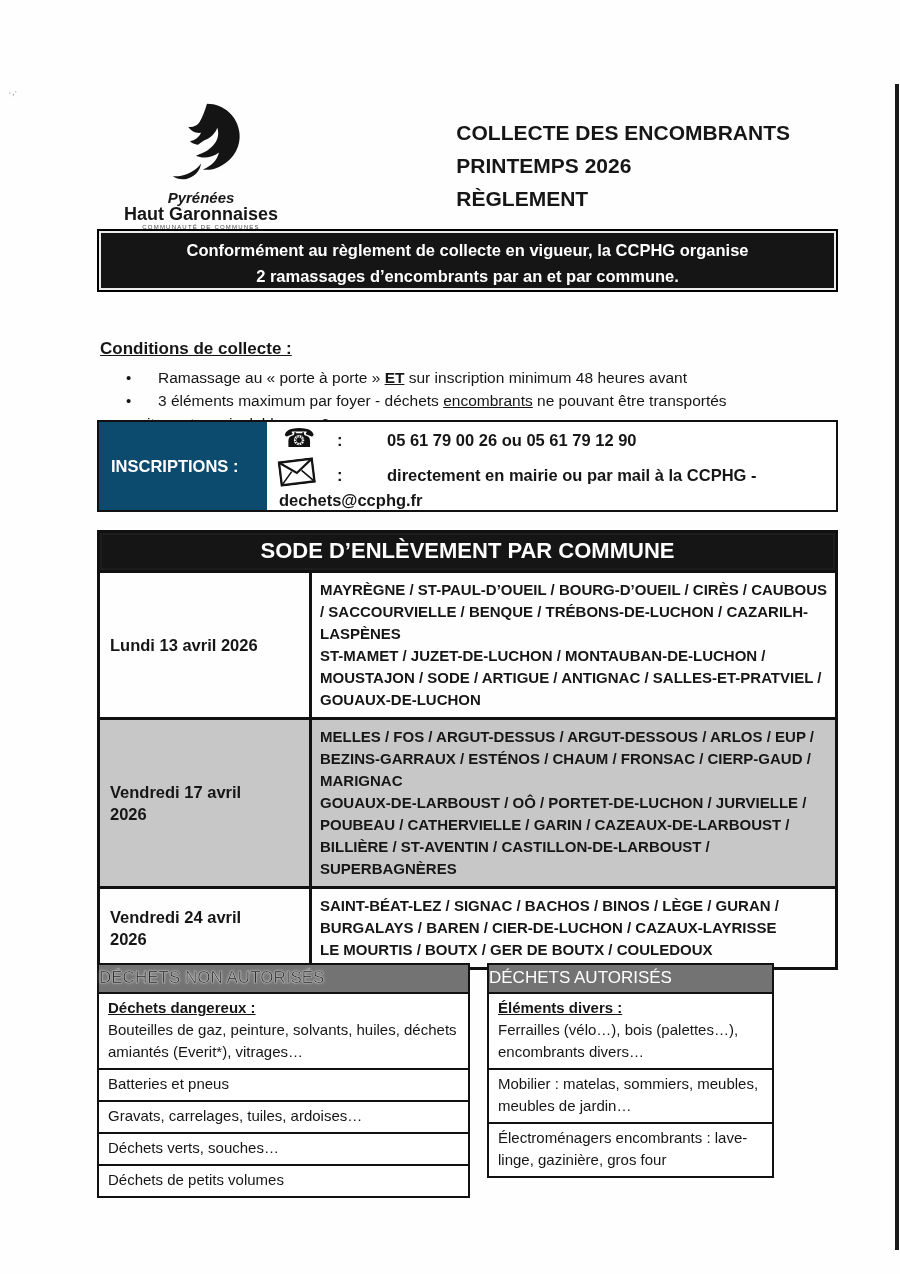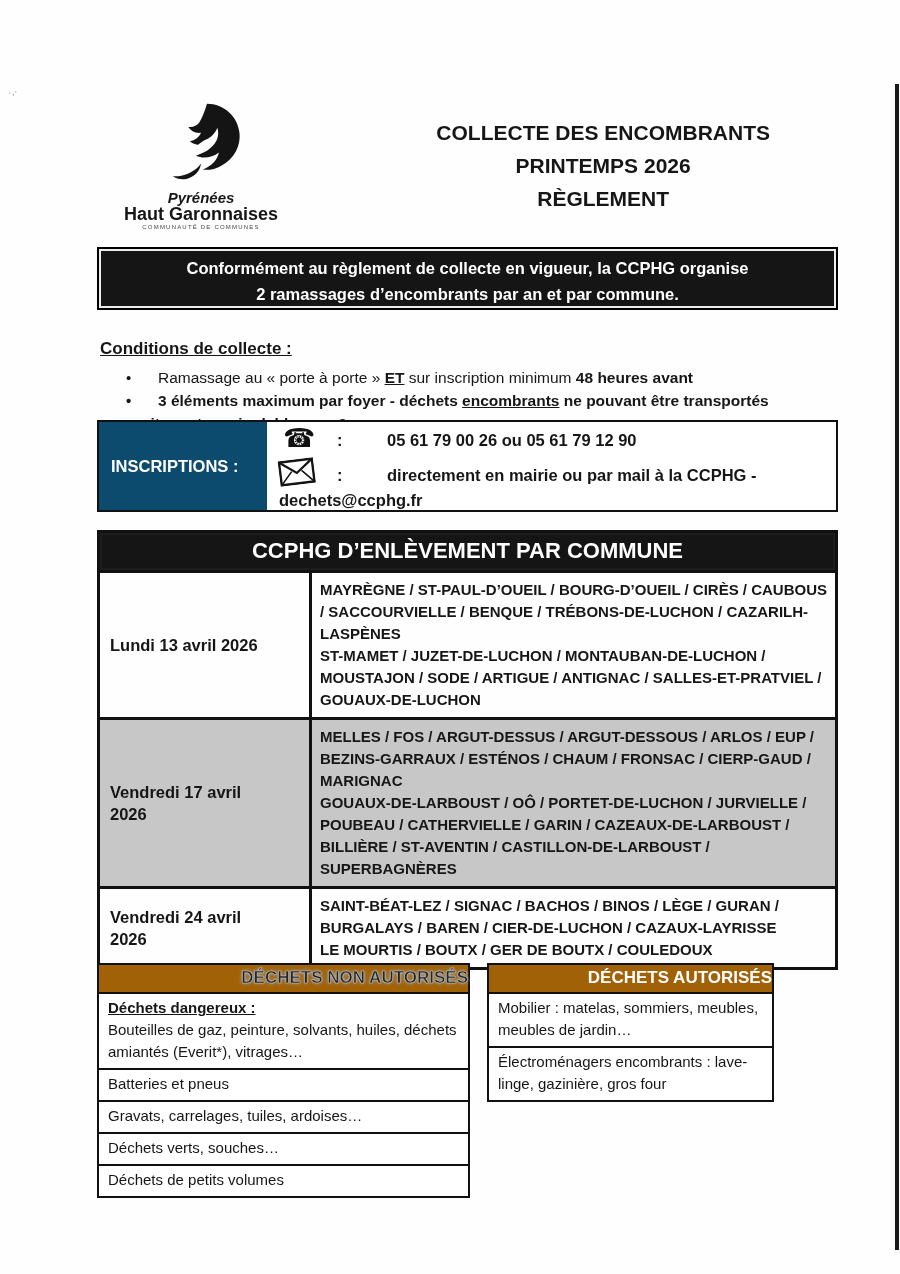--- a/index.html
+++ b/index.html
@@ -2,40 +2,40 @@
 <html><head>
 <meta charset="utf-8">
 <style>
   * { margin:0; padding:0; box-sizing:border-box; }
   html,body { background:#ffffff; }
   .page {
     position:relative; width:900px; height:1274px; margin:0 auto;
     background:#fefefe; color:#161616; overflow:hidden;
     font-family:"Liberation Sans","DejaVu Sans",sans-serif;
   }
-  .b { font-weight:bold; }
+  .b { font-weight:normal; }
   .u { text-decoration:underline; }
   .bu { font-weight:bold; text-decoration:underline; }
 
   
   .scan-corner { position:absolute; left:8px; top:86px; color:#9a9a9a; font-size:10px; transform:rotate(-12deg); }
   .scan-edge { position:absolute; right:1px; top:84px; width:4px; height:1166px; background:#191919; }
 
   
   .doc-header { position:absolute; top:102px; left:97px; width:741px; display:flex; }
   .logo { margin-left:26px; width:156px; text-align:center; }
   .logo svg { width:88px; height:82px; display:block; margin:0 auto; }
   .logo-line1 { font-weight:bold; font-style:italic; font-size:15px; line-height:16px; margin-top:6px; }
   .logo-line2 { font-weight:bold; font-size:18px; line-height:16px; }
   .logo-sub { font-size:6px; letter-spacing:1.2px; color:#444; margin-top:2px; }
-  .doc-title { margin-left:auto; margin-right:68px; text-align:center; font-weight:bold; font-size:21px; line-height:33px; padding-top:14px; }
+  .doc-title { margin-left:auto; margin-right:48px; text-align:left; font-weight:bold; font-size:21px; line-height:33px; padding-top:14px; }
 
   
   .banner {
-    position:absolute; top:247px; left:97px; width:741px; height:63px;
+    position:absolute; top:229px; left:97px; width:741px; height:63px;
     background:#151515; border:2px solid #000; box-shadow:inset 0 0 0 2px #ececec;
     color:#fff; text-align:center; font-weight:bold; font-size:16.5px; line-height:26px; padding-top:6px;
   }
 
   
   .conditions { position:absolute; top:311px; left:100px; width:741px; font-size:15.5px; }
   .cond-heading { font-size:17px; margin-bottom:7px;margin-top:28px; }
   .cond-list { list-style:none; }
   .cond-list li { margin-left:26px; line-height:23px; }
   .cond-list li::before { content:"\2022"; display:inline-block; width:32px; font-size:15px; }
@@ -61,21 +61,21 @@
   .sched-row { display:flex; border-top:3px solid #111; }
   .sched-date { width:212px; border-right:3px solid #111; display:flex; align-items:center; padding:2px 10px; font-weight:bold; font-size:16.5px; white-space:pre-line; line-height:22px; }
   .sched-communes { flex:1; padding:6px 8px; font-weight:bold; font-size:15px; line-height:22px; }
   .sched-row.shaded { background:#c7c7c7; }
 
   
   .bottom { position:absolute; top:963px; left:97px; width:741px; display:flex; gap:17px; align-items:flex-start; }
   .waste-box { border:2px solid #111; background:#fff; }
   .waste-box.left { width:373px; }
   .waste-box.right { width:287px; }
-  .waste-header { background:#a16207; color:#fff; font-weight:bold; font-size:17px; text-align:right; padding:3px 0 4px; }
+  .waste-header { background:#737373; color:#fff; font-weight:normal; font-size:17px; text-align:left; padding:3px 0 4px; }
   .waste-header.outlined { color:#242424; text-shadow:0 0 2px #c6c6c6, 0 0 4px #9f9f9f; -webkit-text-stroke:0.6px #b5b5b5; }
   .waste-row { border-top:2px solid #111; padding:3px 9px 5px; font-size:15px; line-height:22px; }
 </style>
 </head>
 <body>
 
 <div class="page">
 
   <div class="scan-corner">·,·</div>
   <div class="scan-edge"></div>
@@ -123,21 +123,21 @@
         <path d="M2 2 L18 14 L34 2" fill="none" stroke="#141414" stroke-width="2.2"></path>
         <path d="M2 24 L13 12 M34 24 L23 12" fill="none" stroke="#141414" stroke-width="1.6"></path>
       </svg>
     </span>
     <span class="insc-colon2">:</span>
     <span class="insc-mail-text">directement en mairie ou par mail à la CCPHG -</span>
     <span class="insc-email">dechets@ccphg.fr</span>
   </div>
 
   <div class="schedule">
-    <div class="sched-header">CCPHG D’ENLÈVEMENT PAR COMMUNE</div>
+    <div class="sched-header">SODE D’ENLÈVEMENT PAR COMMUNE</div>
 
     <div class="sched-row">
       <div class="sched-date">Lundi 13 avril 2026</div>
       <div class="sched-communes">
         <div>MAYRÈGNE / ST-PAUL-D’OUEIL / BOURG-D’OUEIL / CIRÈS / CAUBOUS / SACCOURVIELLE / BENQUE / TRÉBONS-DE-LUCHON / CAZARILH-LASPÈNES</div>
         <div>ST-MAMET / JUZET-DE-LUCHON / MONTAUBAN-DE-LUCHON / MOUSTAJON / SODE / ARTIGUE / ANTIGNAC / SALLES-ET-PRATVIEL / GOUAUX-DE-LUCHON</div>
       </div>
     </div>
 
     <div class="sched-row shaded">
@@ -168,19 +168,23 @@
         <div>Bouteilles de gaz, peinture, solvants, huiles, déchets amiantés (Everit*), vitrages…</div>
       </div>
       <div class="waste-row">Batteries et pneus</div>
       <div class="waste-row">Gravats, carrelages, tuiles, ardoises…</div>
       <div class="waste-row">Déchets verts, souches…</div>
       <div class="waste-row">Déchets de petits volumes</div>
     </div>
 
     <div class="waste-box right">
       <div class="waste-header">DÉCHETS AUTORISÉS</div>
+      <div class="waste-row">
+        <span class="bu">Éléments divers :</span>
+        <div>Ferrailles (vélo…), bois (palettes…), encombrants divers…</div>
+      </div>
       <div class="waste-row">Mobilier : matelas, sommiers, meubles, meubles de jardin…</div>
       <div class="waste-row">Électroménagers encombrants : lave-linge, gazinière, gros four</div>
     </div>
 
   </div>
 
 </div>
 
 </body></html>

